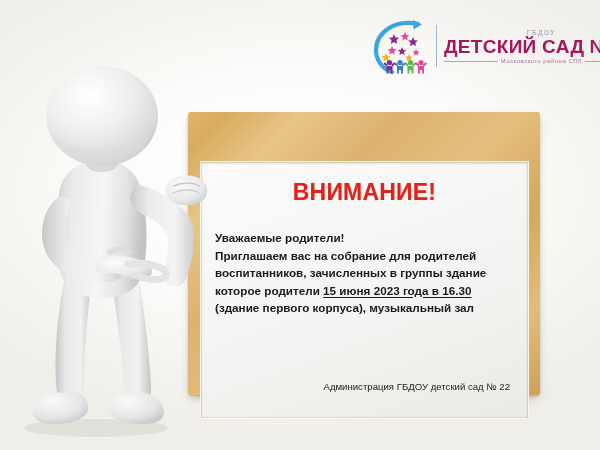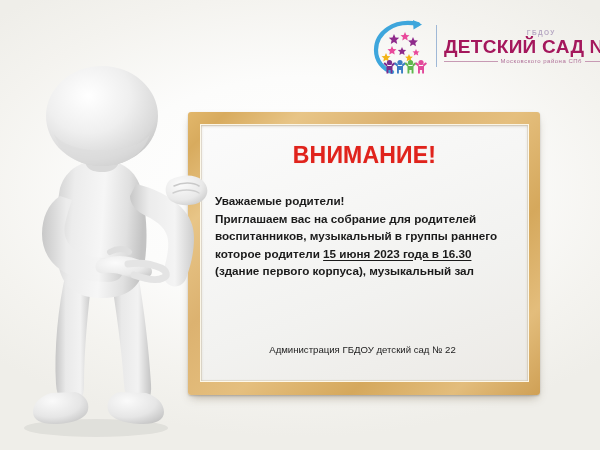--- a/index.html
+++ b/index.html
@@ -97,20 +97,21 @@
   }
   #board-bevel {
     width: 100%;
     height: 100%;
     box-sizing: border-box;
     border: 1px solid rgba(255,248,230,0.75);
     background: linear-gradient(160deg, #fbfbfb 0%, #f7f7f6 30%, #f2f2f0 62%, #eceae6 100%);
     box-shadow: inset 0 1px 3px rgba(120,100,70,0.30), inset 0 0 0 1px rgba(210,195,165,0.35);
     position: relative;
     overflow: hidden;
+    margin-top: 37px;
   }
   #board-surface {
     position: absolute;
     inset: 0;
     padding: 13px 14px 10px 14px;
     box-sizing: border-box;
     display: flex;
     flex-direction: column;
   }
 
@@ -131,21 +132,21 @@
     font-weight: bold;
     line-height: 17.6px;
   }
   #notice-body .line { white-space: nowrap; }
   #notice-body .underlined {
     text-decoration: underline;
     text-underline-offset: 2px;
   }
   #notice-signature {
     margin-top: auto;
-    text-align: center;
+    text-align: right;
     padding-right: 4px;
     padding-bottom: 16px;
     color: #1b1b1b;
     font-size: 9.6px;
     font-weight: normal;
     white-space: nowrap;
   }
 
   
   #figure {
@@ -229,21 +230,21 @@
 
   <div id="board">
     <div id="board-bevel">
       <div id="board-surface">
 
         <div id="notice-title">ВНИМАНИЕ!</div>
 
         <div id="notice-body">
           <div class="line">Уважаемые родители!</div>
           <div class="line">Приглашаем вас на собрание для родителей</div>
-          <div class="line">воспитанников, музыкальный в группы раннего</div>
+          <div class="line">воспитанников, зачисленных в группы здание</div>
           <div class="line"><span>которое родители </span><span class="underlined">15 июня 2023 года в 16.30</span></div>
           <div class="line">(здание первого корпуса), музыкальный зал</div>
         </div>
 
         <div id="notice-signature">Администрация ГБДОУ детский сад № 22</div>
       </div>
     </div>
   </div>
 
   <div id="figure">

